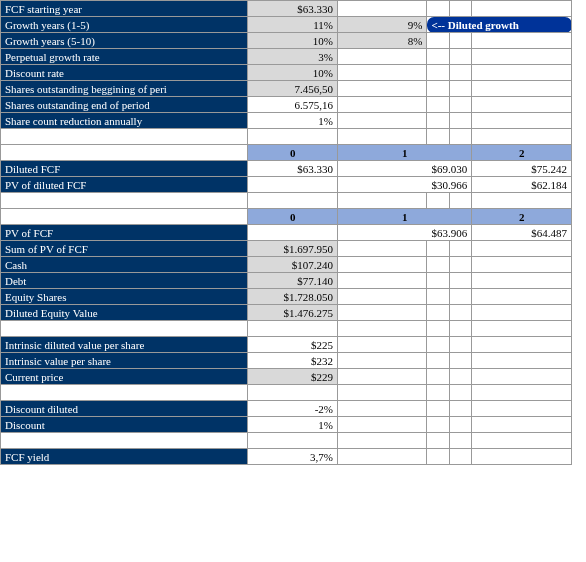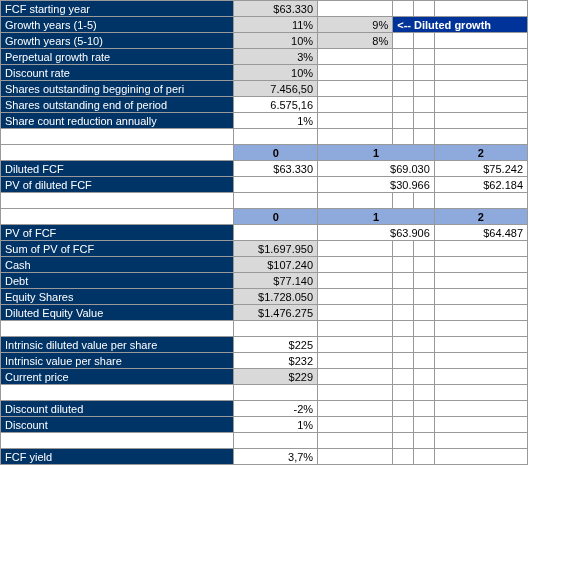--- a/index.html
+++ b/index.html
@@ -4,21 +4,22 @@
 <style>
   body {
     margin: 0;
     padding: 0;
     font-family: Arial, sans-serif;
     font-size: 11px;
     background: #fff;
   }
   table {
     border-collapse: collapse;
-    width: 528px;
+    width: 572px;
+    font-family: Liberation Serif, serif;
   }
   td {
     border: 1px solid #999;
     padding: 1px 4px;
     height: 16px;
     vertical-align: middle;
     box-sizing: border-box;
     white-space: nowrap;
     overflow: hidden;
   }
@@ -47,20 +48,21 @@
     background: #8ea9db;
     color: #000;
     text-align: center;
     font-weight: bold;
   }
   .hdr-blue {
     background: #003399;
     color: #fff;
     text-align: left;
     font-weight: bold;
+    border-radius: 7px;
   }
   .empty { background: #fff; }
 </style>
 </head>
 <body>
 
 <table>
 <colgroup>
   <col class="col-a">
       <col class="col-b">

